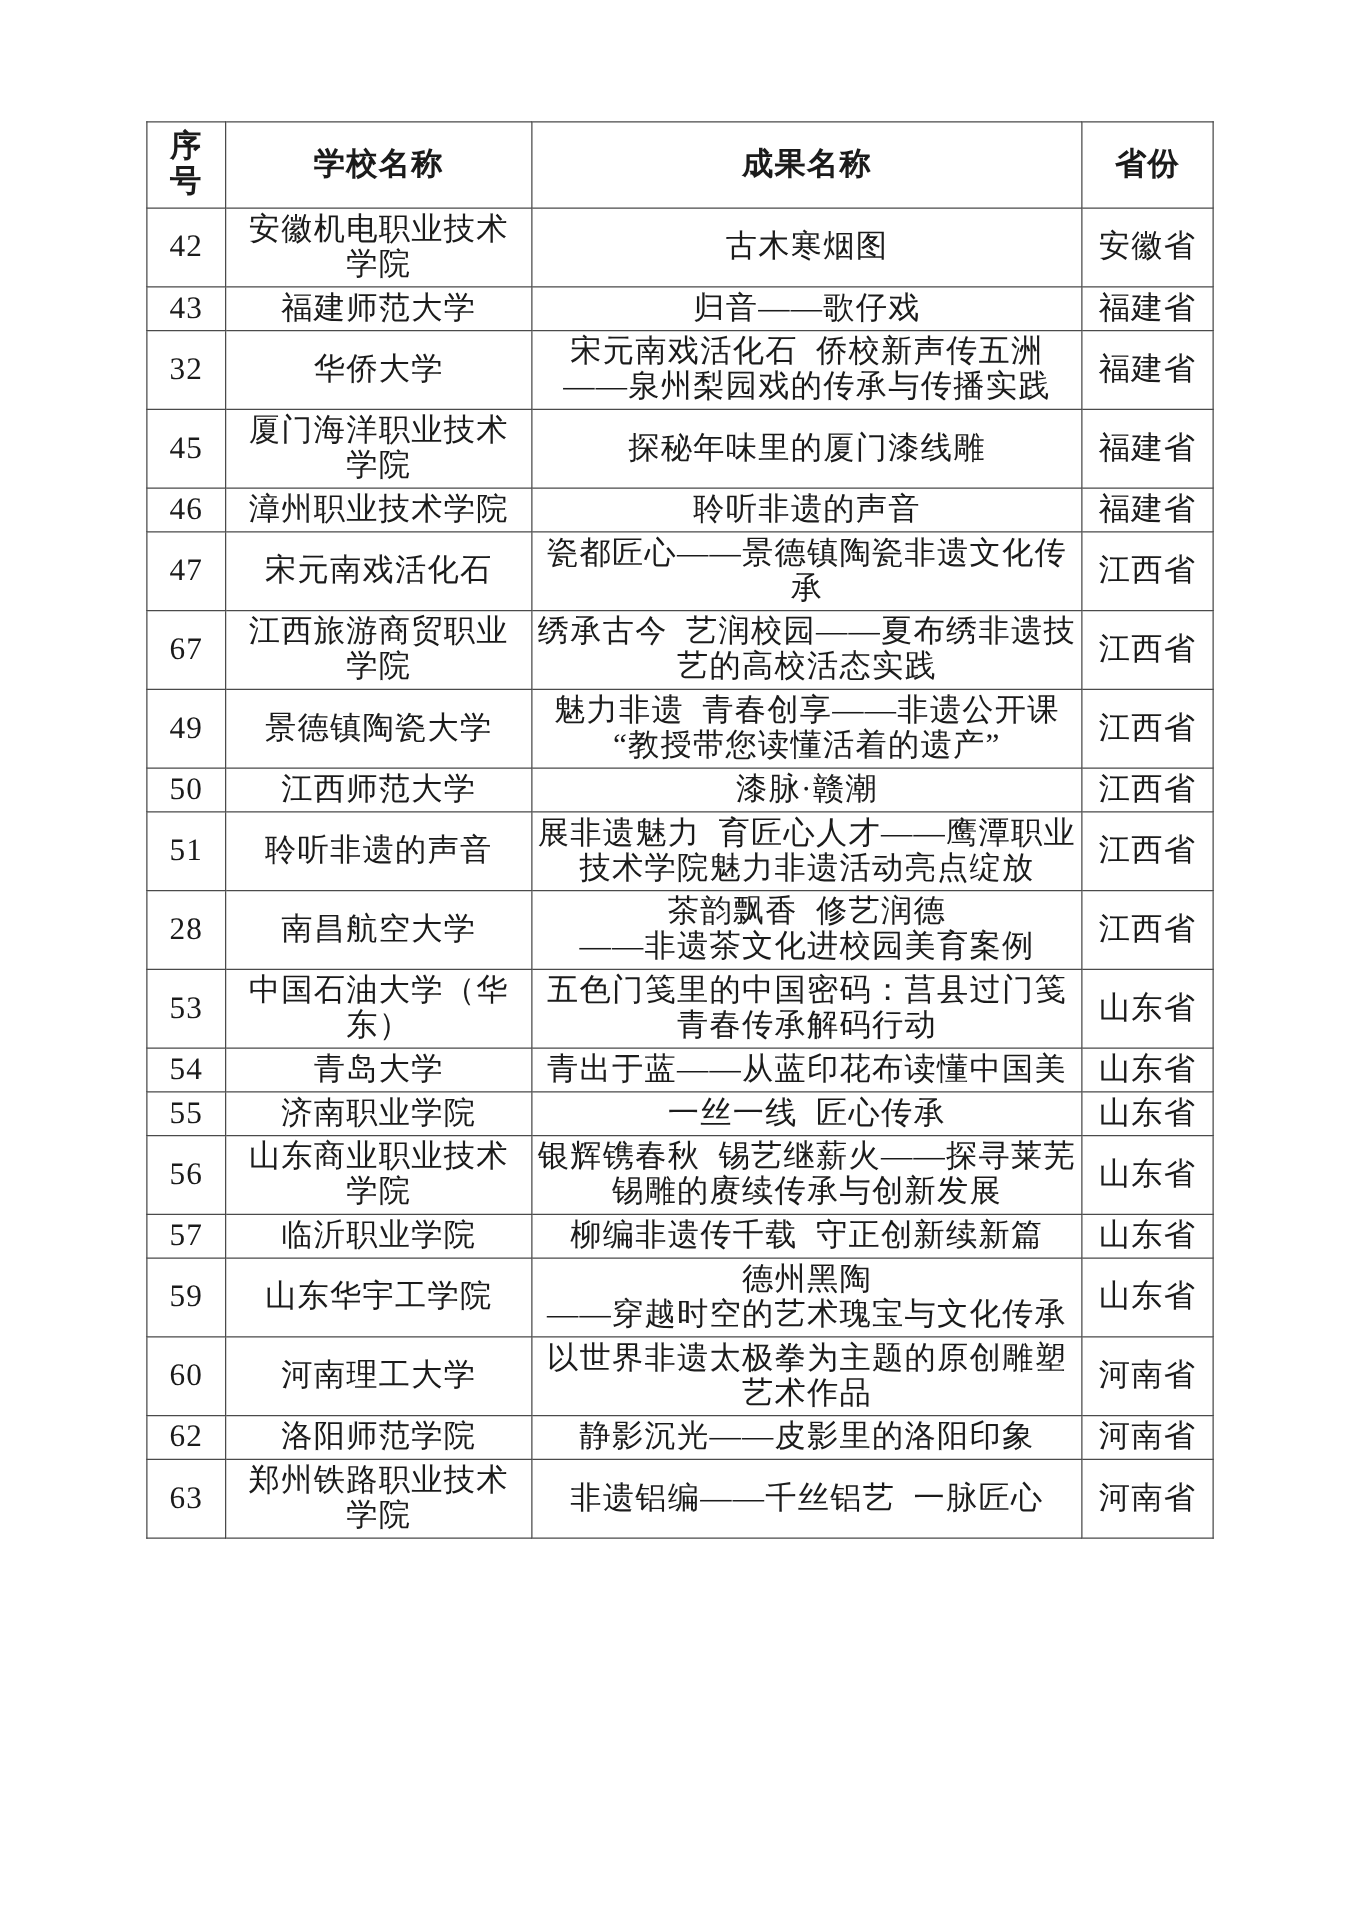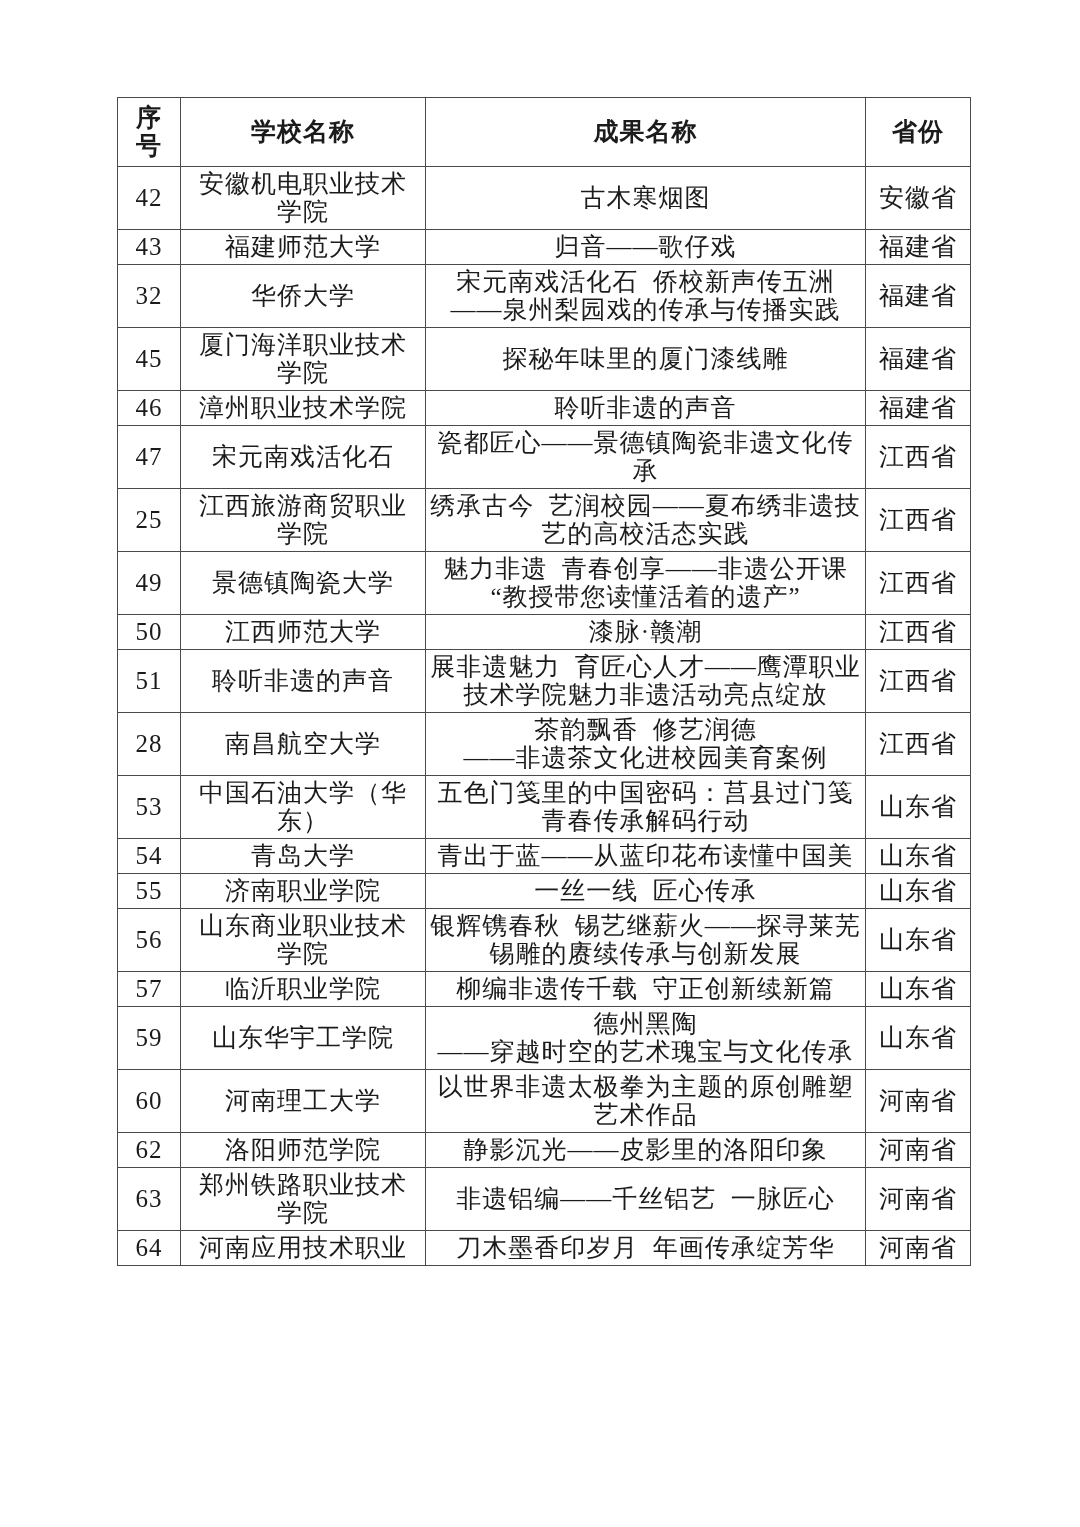--- a/index.html
+++ b/index.html
@@ -112,21 +112,21 @@
 
     <tr>
       <td class="c-no">47</td>
       <td class="c-school">宋元南戏活化石</td>
       <td class="c-result">瓷都匠心——景德镇陶瓷非遗文化传
 承</td>
       <td class="c-province">江西省</td>
     </tr>
 
     <tr>
-      <td class="c-no">25</td>
+      <td class="c-no">67</td>
       <td class="c-school">江西旅游商贸职业
 学院</td>
       <td class="c-result">绣承古今  艺润校园——夏布绣非遗技
 艺的高校活态实践</td>
       <td class="c-province">江西省</td>
     </tr>
 
     <tr>
       <td class="c-no">49</td>
       <td class="c-school">景德镇陶瓷大学</td>
@@ -223,22 +223,16 @@
     </tr>
 
     <tr>
       <td class="c-no">63</td>
       <td class="c-school">郑州铁路职业技术
 学院</td>
       <td class="c-result">非遗铝编——千丝铝艺  一脉匠心</td>
       <td class="c-province">河南省</td>
     </tr>
 
-    <tr>
-      <td class="c-no">64</td>
-      <td class="c-school">河南应用技术职业</td>
-      <td class="c-result">刀木墨香印岁月  年画传承绽芳华</td>
-      <td class="c-province">河南省</td>
-    </tr>
   </tbody>
   </table>
 
 </div>
 
 </body></html>

